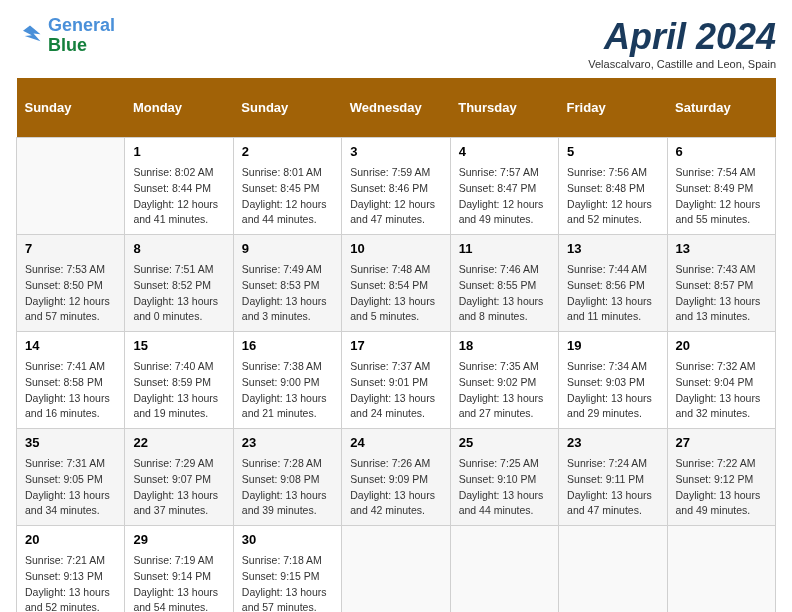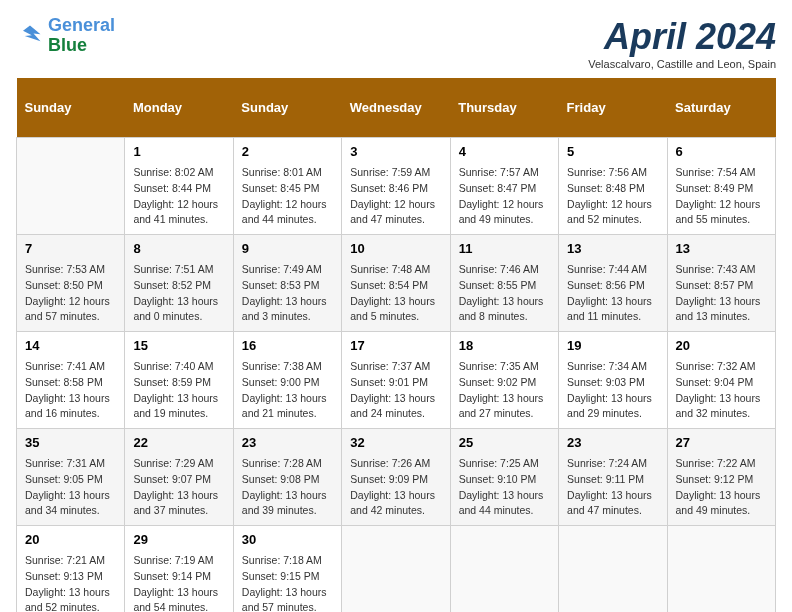--- a/index.html
+++ b/index.html
@@ -217,21 +217,21 @@
         </td>
         <td>
           <span class="day-num">22</span>
           <div class="day-info">Sunrise: 7:29 AM<br>Sunset: 9:07 PM<br>Daylight: 13 hours and 37 minutes.</div>
         </td>
         <td>
           <span class="day-num">23</span>
           <div class="day-info">Sunrise: 7:28 AM<br>Sunset: 9:08 PM<br>Daylight: 13 hours and 39 minutes.</div>
         </td>
         <td>
-          <span class="day-num">32</span>
+          <span class="day-num">24</span>
           <div class="day-info">Sunrise: 7:26 AM<br>Sunset: 9:09 PM<br>Daylight: 13 hours and 42 minutes.</div>
         </td>
         <td>
           <span class="day-num">25</span>
           <div class="day-info">Sunrise: 7:25 AM<br>Sunset: 9:10 PM<br>Daylight: 13 hours and 44 minutes.</div>
         </td>
         <td>
           <span class="day-num">23</span>
           <div class="day-info">Sunrise: 7:24 AM<br>Sunset: 9:11 PM<br>Daylight: 13 hours and 47 minutes.</div>
         </td>

